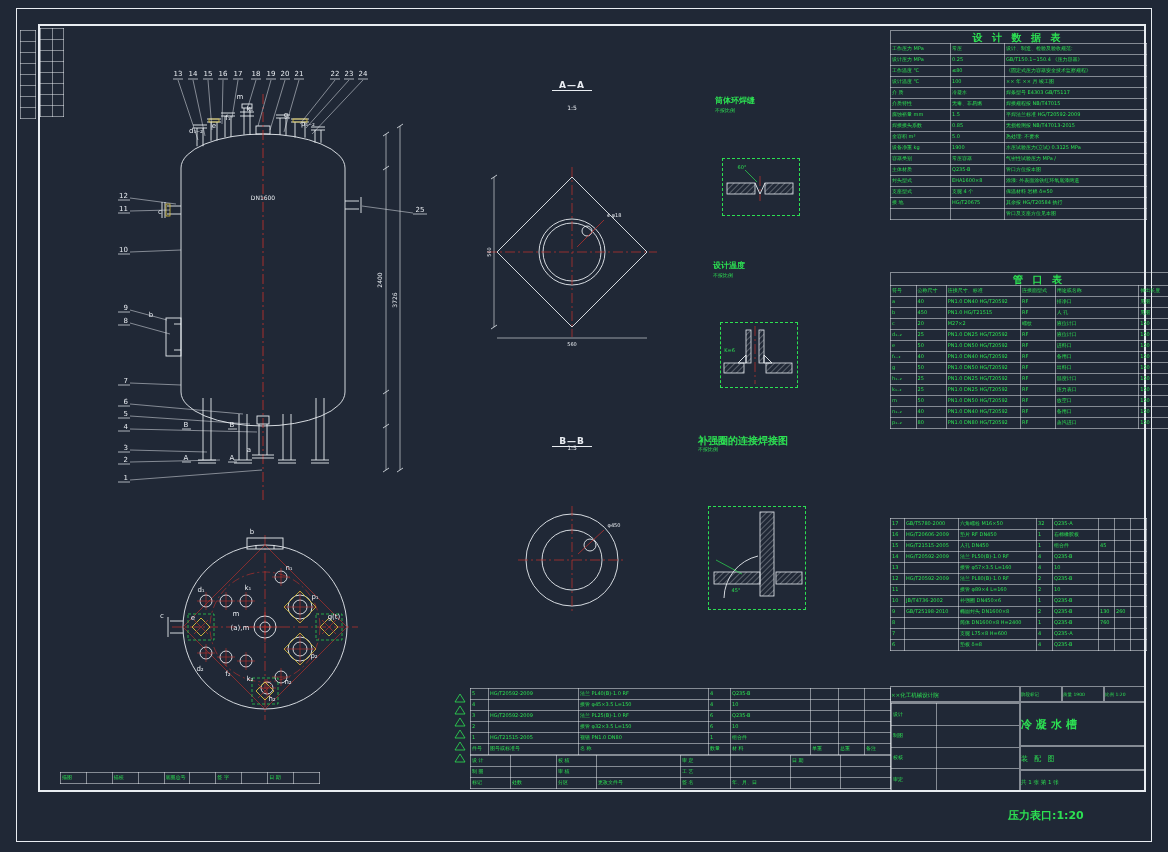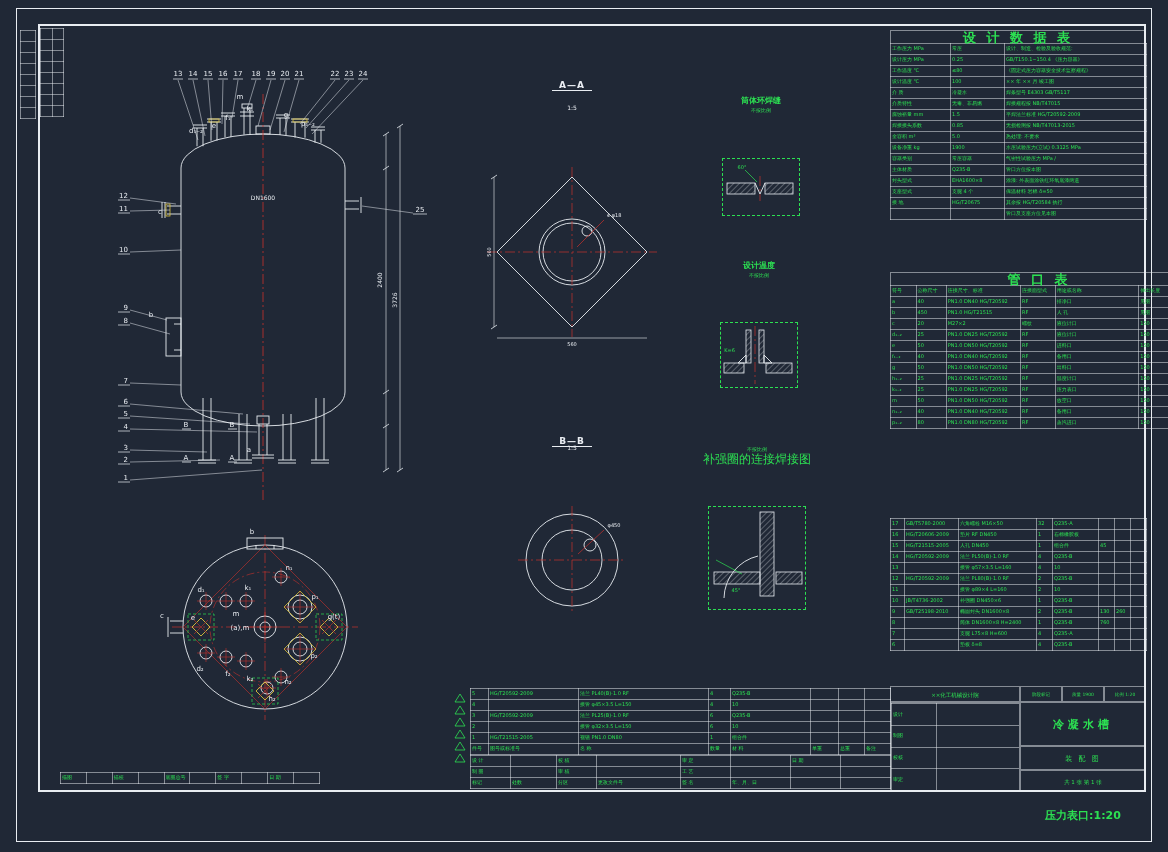--- a/index.html
+++ b/index.html
@@ -4,23 +4,23 @@
 <style>
   *{margin:0;padding:0;box-sizing:border-box}
   html,body{background:#151a24}
   #canvas{position:relative;width:1168px;height:852px;background:#202836;overflow:hidden;
     font-family:"DejaVu Sans",sans-serif;color:#e9edf2}
   .abs{position:absolute}
   .frame{position:absolute;border:1px solid #e9edf2;pointer-events:none}
   .cadtable{border-collapse:collapse;table-layout:fixed;width:100%}
   .cadtable td{border:1px solid rgba(233,237,242,.5);color:#2ce052;font-size:5px;line-height:1.1;
     height:11px;padding:0 1px;overflow:hidden;white-space:nowrap}
-  .tbl-title{border:1px solid rgba(233,237,242,.5);border-bottom:none;color:#2ce052;font-size:13px;
+  .tbl-title{border:1px solid rgba(233,237,242,.5);border-bottom:none;color:#2ce052;font-size:10px;
     text-align:center;height:13px;line-height:13px;letter-spacing:3px;font-weight:bold}
-  .glabel{position:absolute;color:#2ce052;text-align:center}
+  .glabel{position:absolute;color:#2ce052;text-align:left}
   .wlabel{position:absolute;color:#e9edf2;text-align:center}
   .viewlabel{position:absolute;color:#e9edf2;font-size:9px;font-weight:bold;text-align:center;
     border-bottom:1px solid #e9edf2;letter-spacing:1px}
   .dashedbox{position:absolute;border:1px dashed #2ce052;pointer-events:none}
   .cell{position:absolute;border:1px solid rgba(233,237,242,.5);overflow:hidden;white-space:nowrap}
 </style>
 </head>
 <body>
 
 <div id="canvas">
@@ -413,21 +413,21 @@
   <div class="wlabel" style="left:552px;top:444px;width:40px;font-size:6px">1:5</div>
 
   <div class="glabel" style="left:715px;top:95px;width:92px;font-size:8px;font-weight:bold">筒体环焊缝</div>
   <div class="glabel" style="left:715px;top:107px;width:92px;font-size:5px">不按比例</div>
   <div class="dashedbox" style="left:722px;top:158px;width:78px;height:58px"></div>
 
   <div class="glabel" style="left:713px;top:260px;width:92px;font-size:8px;font-weight:bold">设计温度</div>
   <div class="glabel" style="left:713px;top:272px;width:92px;font-size:5px">不按比例</div>
   <div class="dashedbox" style="left:720px;top:322px;width:78px;height:66px"></div>
 
-  <div class="glabel" style="left:698px;top:451px;width:118px;font-size:12px;font-weight:normal">补强圈的连接焊接图</div>
+  <div class="glabel" style="left:698px;top:434px;width:118px;font-size:10px;font-weight:bold">补强圈的连接焊接图</div>
   <div class="glabel" style="left:698px;top:446px;width:118px;font-size:5px">不按比例</div>
   <div class="dashedbox" style="left:708px;top:506px;width:98px;height:104px"></div>
 
   <div class="abs" style="left:890px;top:30px;width:256px">
     <div class="tbl-title">设 计 数 据 表</div>
     <table class="cadtable">
       <colgroup>
           <col style="width:60px">
           <col style="width:54px">
           <col style="width:142px">

